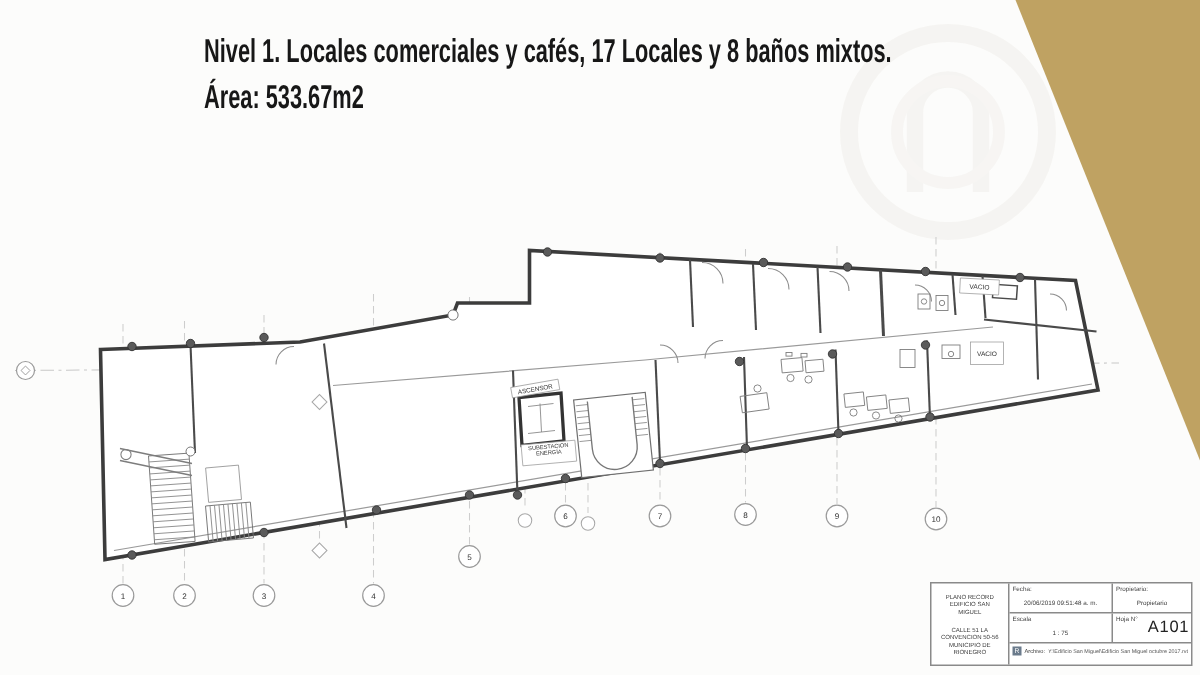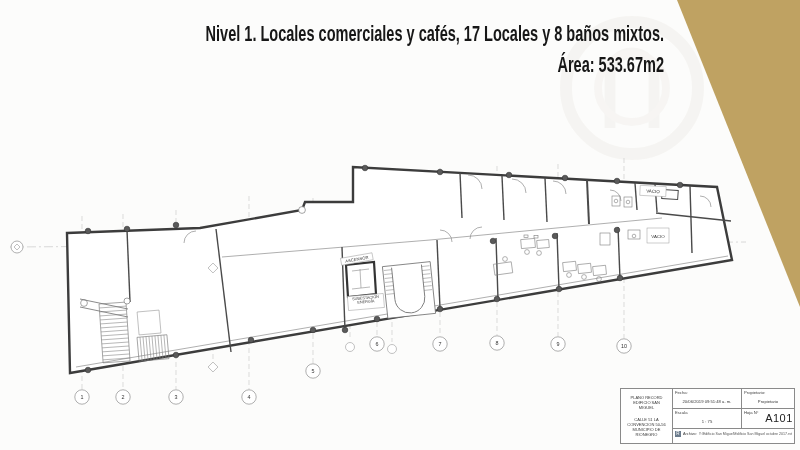--- a/index.html
+++ b/index.html
@@ -1,21 +1,21 @@
 <!DOCTYPE html>
 <html><head>
 <meta charset="utf-8">
 <style>
   html,body{margin:0;padding:0;background:#888;}
   .slide{
     position:relative;width:800px;height:450px;background:#fcfcfb;
     overflow:hidden;font-family:"Liberation Sans",sans-serif;
   }
   .title-wrap{
-    position:absolute;top:18px;left:0;width:800px;text-align:right;
+    position:absolute;top:18px;left:0;width:800px;text-align:left;
     color:#171717;z-index:3;
   }
   .title-line{
     display:block;font-weight:700;font-size:22px;line-height:31px;
     transform:scaleX(0.66);transform-origin:50% 50%;
     letter-spacing:0px;white-space:nowrap;
   }
   .plan-svg{position:absolute;left:0;top:0;z-index:2;}
   .goldwedge{position:absolute;left:0;top:0;z-index:1;}
   

